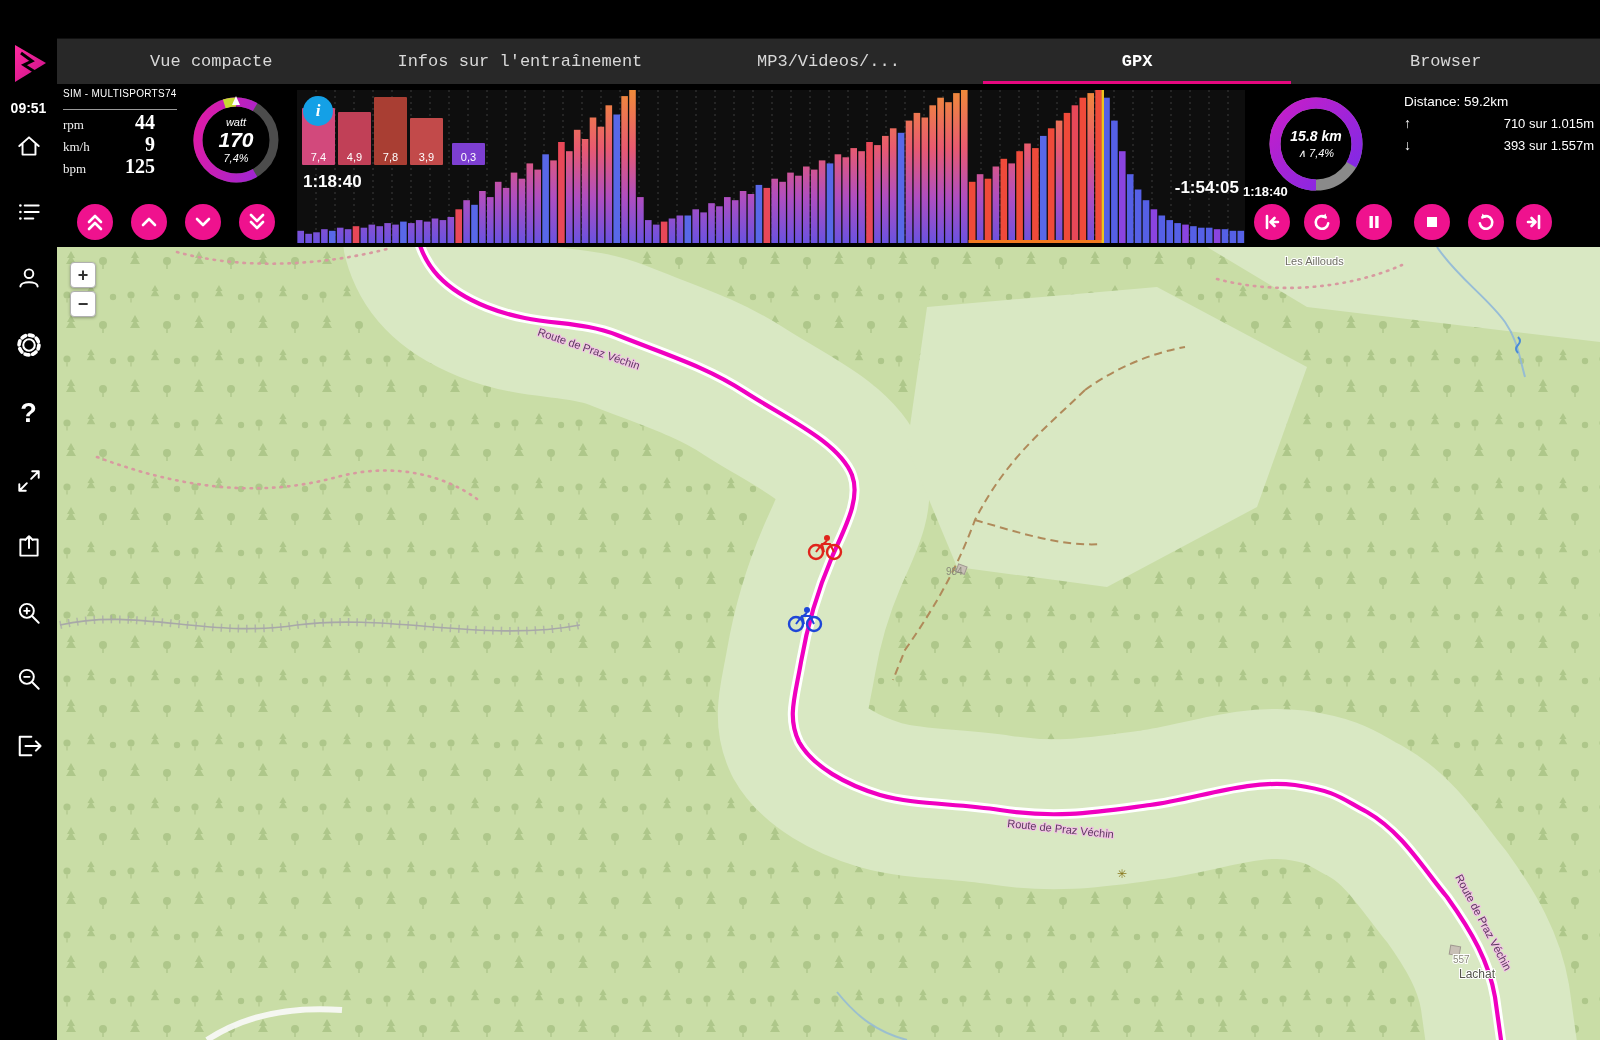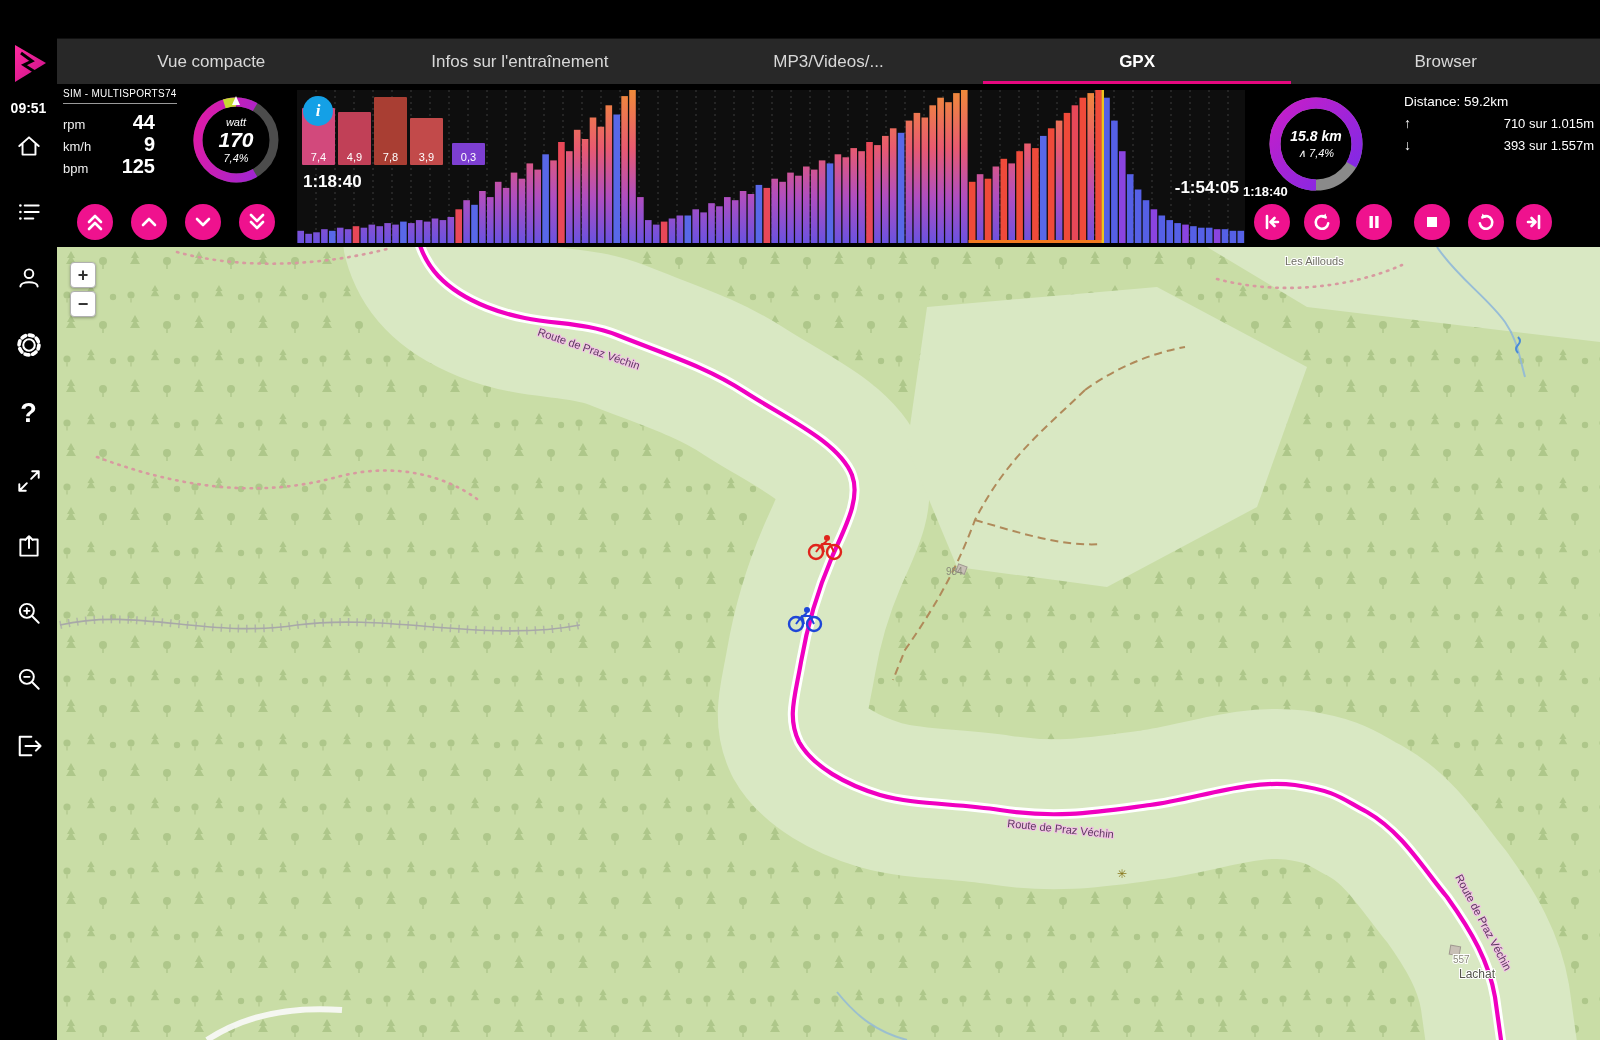--- a/index.html
+++ b/index.html
@@ -17,31 +17,31 @@
   .side-icon svg { stroke:#fff; fill:none; stroke-width:1.8; stroke-linecap:round; stroke-linejoin:round; }
   .side-icon.q { color:#fff; font-size:27px; font-weight:bold; }
   .gap1 { height:72px; }
   .exit-wrap { margin-top:auto; margin-bottom:26px; }
 
   
   .topbar { position:absolute; left:57px; top:0; width:1543px; height:84px; background:#000; }
   .tabs { position:absolute; left:0; bottom:0; width:100%; height:46px; background:#282828;
           display:flex; border-top:1px solid #111; }
   .tab { flex:1; display:flex; align-items:center; justify-content:center; color:#d8d8d8;
-         font-size:17px; position:relative; cursor:pointer; }
+         font-size:17px; position:relative; cursor:pointer;font-family:Liberation Mono, monospace; }
   .tab.active { color:#fff; font-weight:bold; }
   .tab.active::after { content:""; position:absolute; left:0; right:0; bottom:0; height:3px;
                        background:#e5077e; }
 
   
   .dash { position:absolute; left:57px; top:84px; width:1543px; height:163px; background:#000; color:#fff; }
   .profile-label { position:absolute; left:6px; top:4px; font-size:10px; letter-spacing:.3px;
-                   border-bottom:1px solid #9a9a9a; padding-bottom:4px; }
+                   border-bottom:1px solid #9a9a9a; padding-bottom:10px; }
   .metrics { position:absolute; left:6px; top:27px; width:92px; }
-  .metric-row { display:flex; align-items:baseline; height:22px; }
+  .metric-row { display:flex; align-items:baseline; height:22px;font-family:Liberation Serif, serif; }
   .metric-row .ml { width:42px; font-size:13px; color:#f0f0f0; }
   .metric-row .mv { flex:1; text-align:right; font-size:20px; font-weight:bold; }
 
   .power-gauge { position:absolute; left:133px; top:10px; width:92px; height:92px; }
   .gauge-center { position:absolute; inset:0; display:flex; flex-direction:column;
                   align-items:center; justify-content:center; line-height:1.1;font-style:italic; }
   .pg-unit { font-size:11px; } .pg-val { font-size:21px; font-weight:bold; } .pg-grade { font-size:11px; }
 
   .elev { position:absolute; left:240px; top:6px; width:948px; height:153px; background:#0e0e0e; }
   .elev svg { position:absolute; inset:0; }

